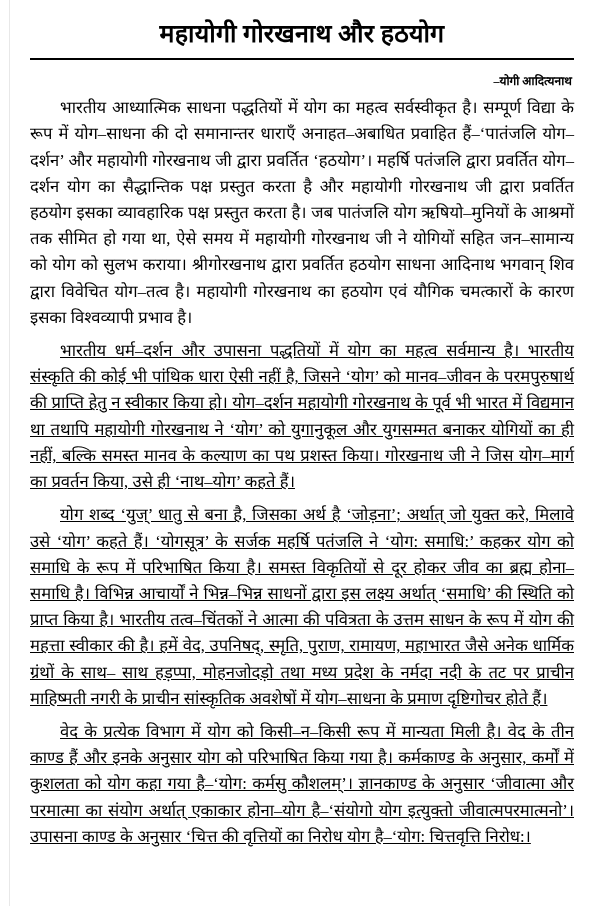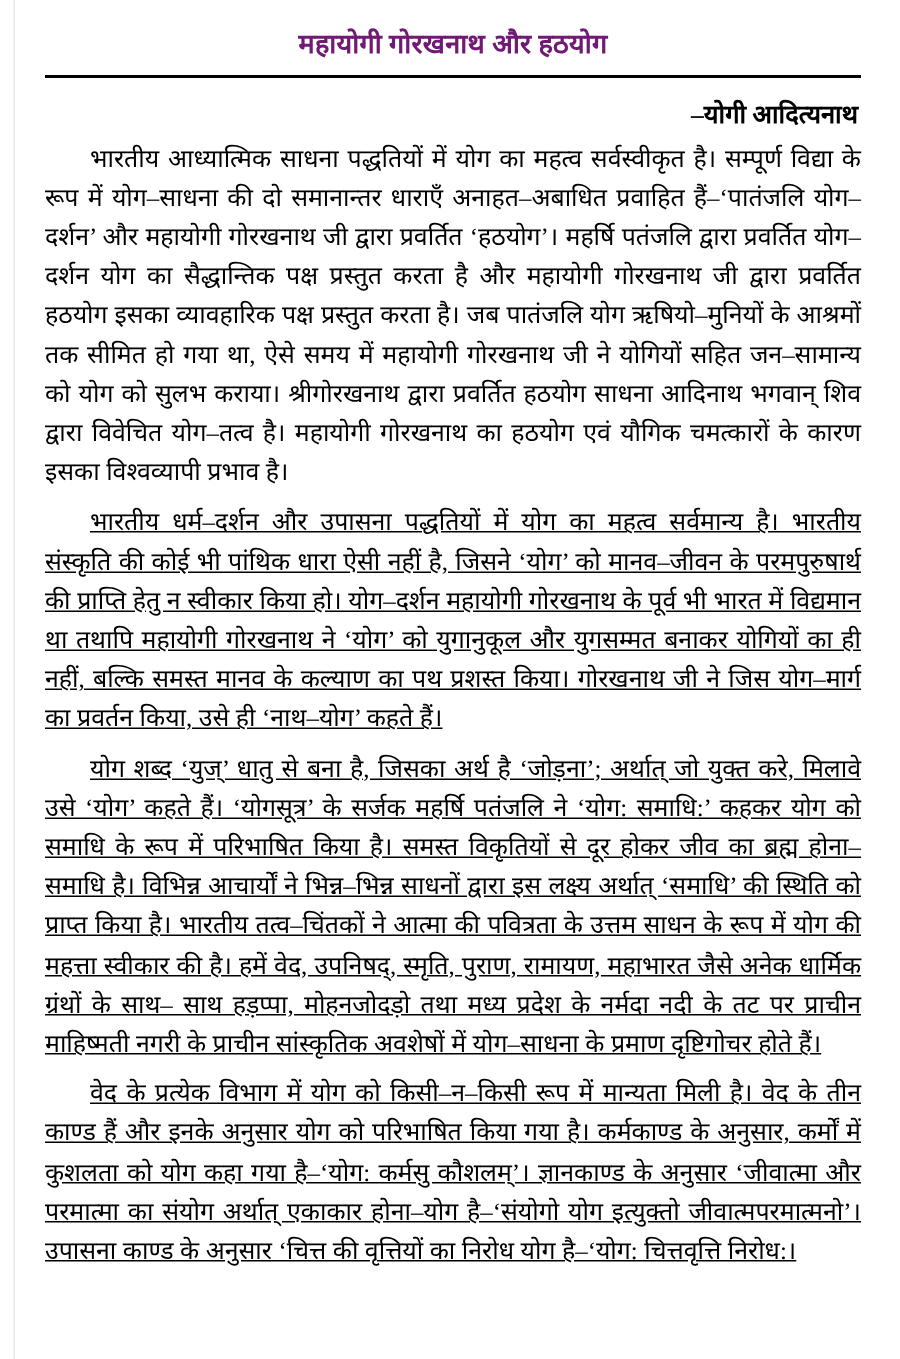--- a/index.html
+++ b/index.html
@@ -19,34 +19,34 @@
     width: 600px;
     height: 906px;
     box-sizing: border-box;
     padding: 14px 26px 10px 30px;
   }
   .title-block {
     text-align: center;
     padding-top: 4px;
   }
   .doc-title {
-    font-size: 18px;
+    font-size: 25px;
     font-weight: bold;
     letter-spacing: 0.2px;
     line-height: 1.25;
-    color: #701a75;
+    color: #000000;
   }
   .title-rule {
     margin-top: 9px;
     border-bottom: 2px solid #000;
     width: 100%;
   }
   .byline {
     text-align: right;
-    font-size: 17px;
+    font-size: 12px;
     font-weight: bold;
     margin-top: 12px;
     margin-bottom: 6px;
     padding-right: 2px;
   }
   .body-text p {
     margin: 0 0 0 0;
     font-size: 16.6px;
     line-height: 1.58;
     text-align: justify;

